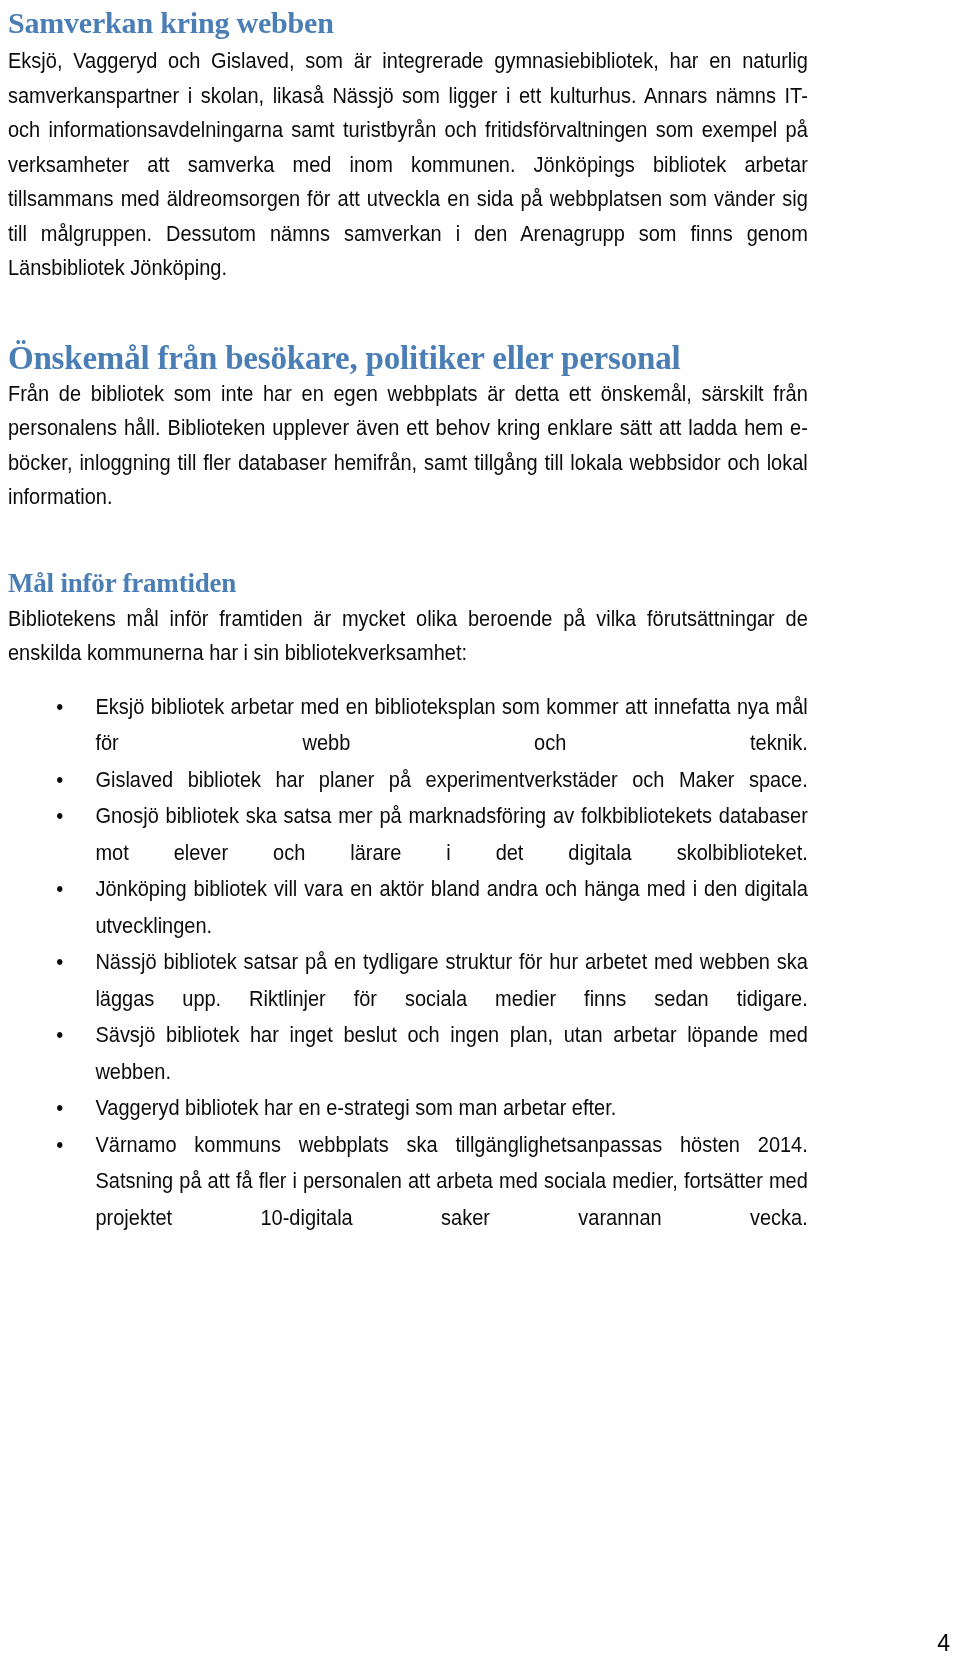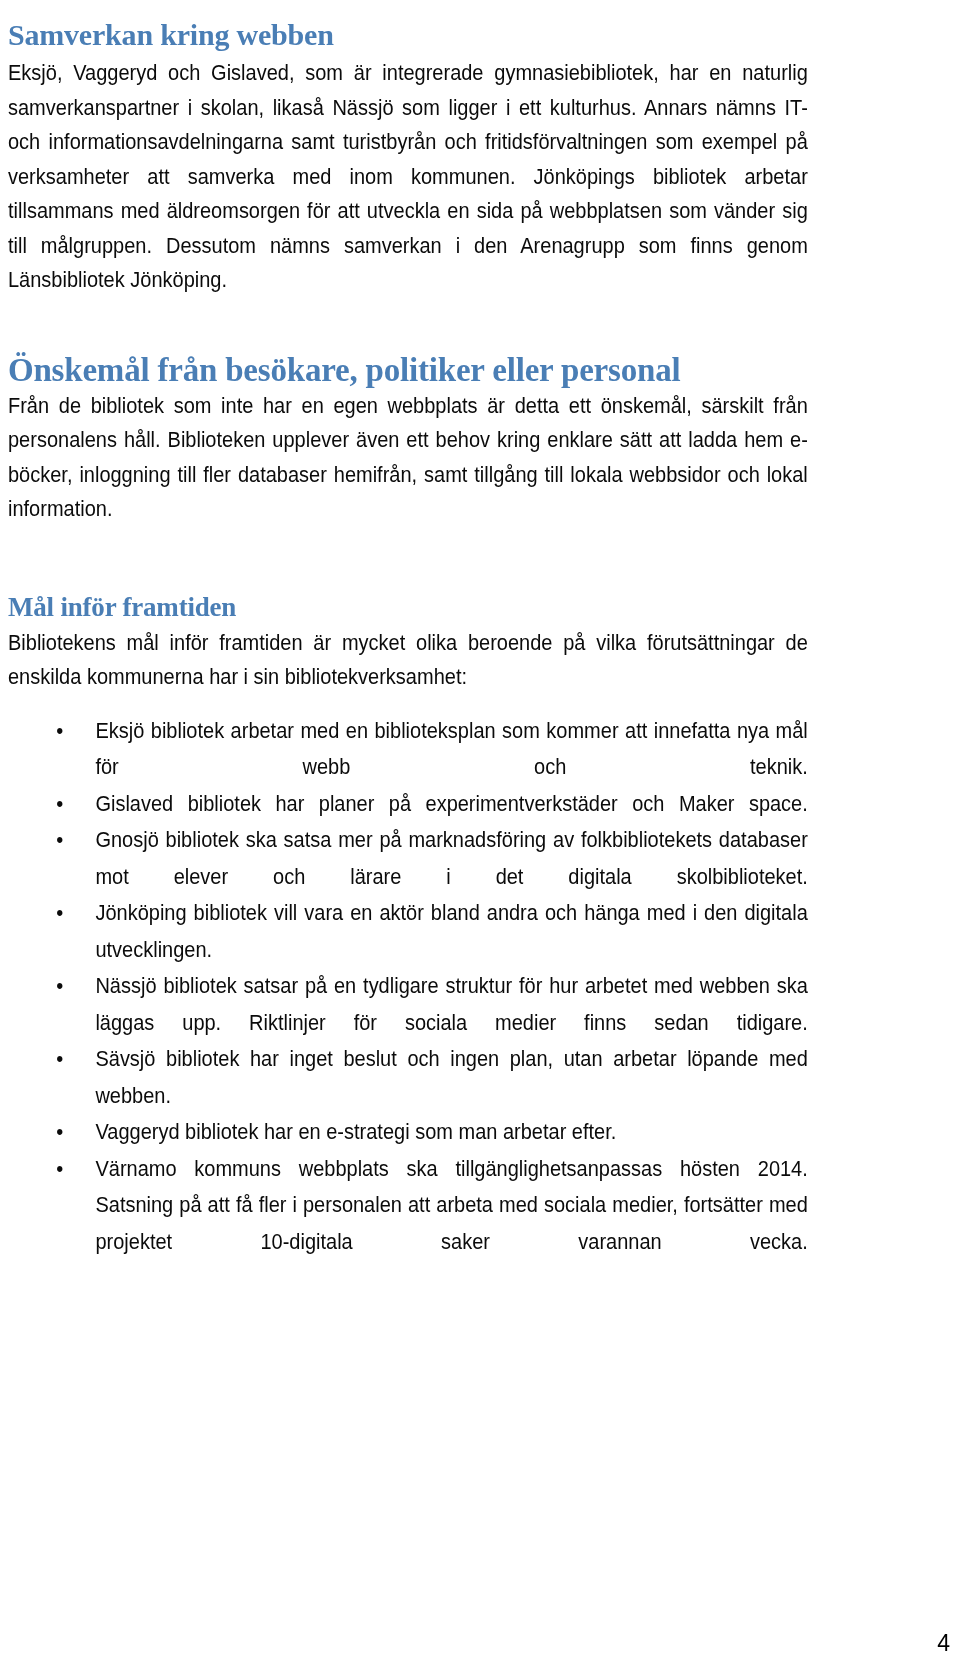--- a/index.html
+++ b/index.html
@@ -21,21 +21,21 @@
     height: 1662px;
     box-sizing: border-box;
     padding: 0;
     overflow: hidden;
     background: #ffffff;
   }
 
   .content {
     position: absolute;
     left: 8px;
-    top: 16px;
+    top: 4px;
     width: 800px;
   }
 
   h2.section-heading {
     font-family: "Liberation Serif", "DejaVu Serif", serif;
     font-weight: bold;
     color: #4A7EB5;
     margin: 0;
     padding: 0;
     letter-spacing: -0.2px;
@@ -51,21 +51,21 @@
   h2.heading-2 {
     font-size: 33px;
     line-height: 32px;
     margin-top: 0px;
     margin-bottom: 3px;
   }
 
   h2.heading-3 {
     font-size: 27px;
     line-height: 32px;
-    margin-top: 12px;
+    margin-top: 0px;
     margin-bottom: 3px;
   }
 
   p.body-text {
     font-family: "Liberation Sans", sans-serif;
     font-size: 21.5px;
     line-height: 34.5px;
     color: #0b0b0b;
     margin: 0;
     padding: 0;

